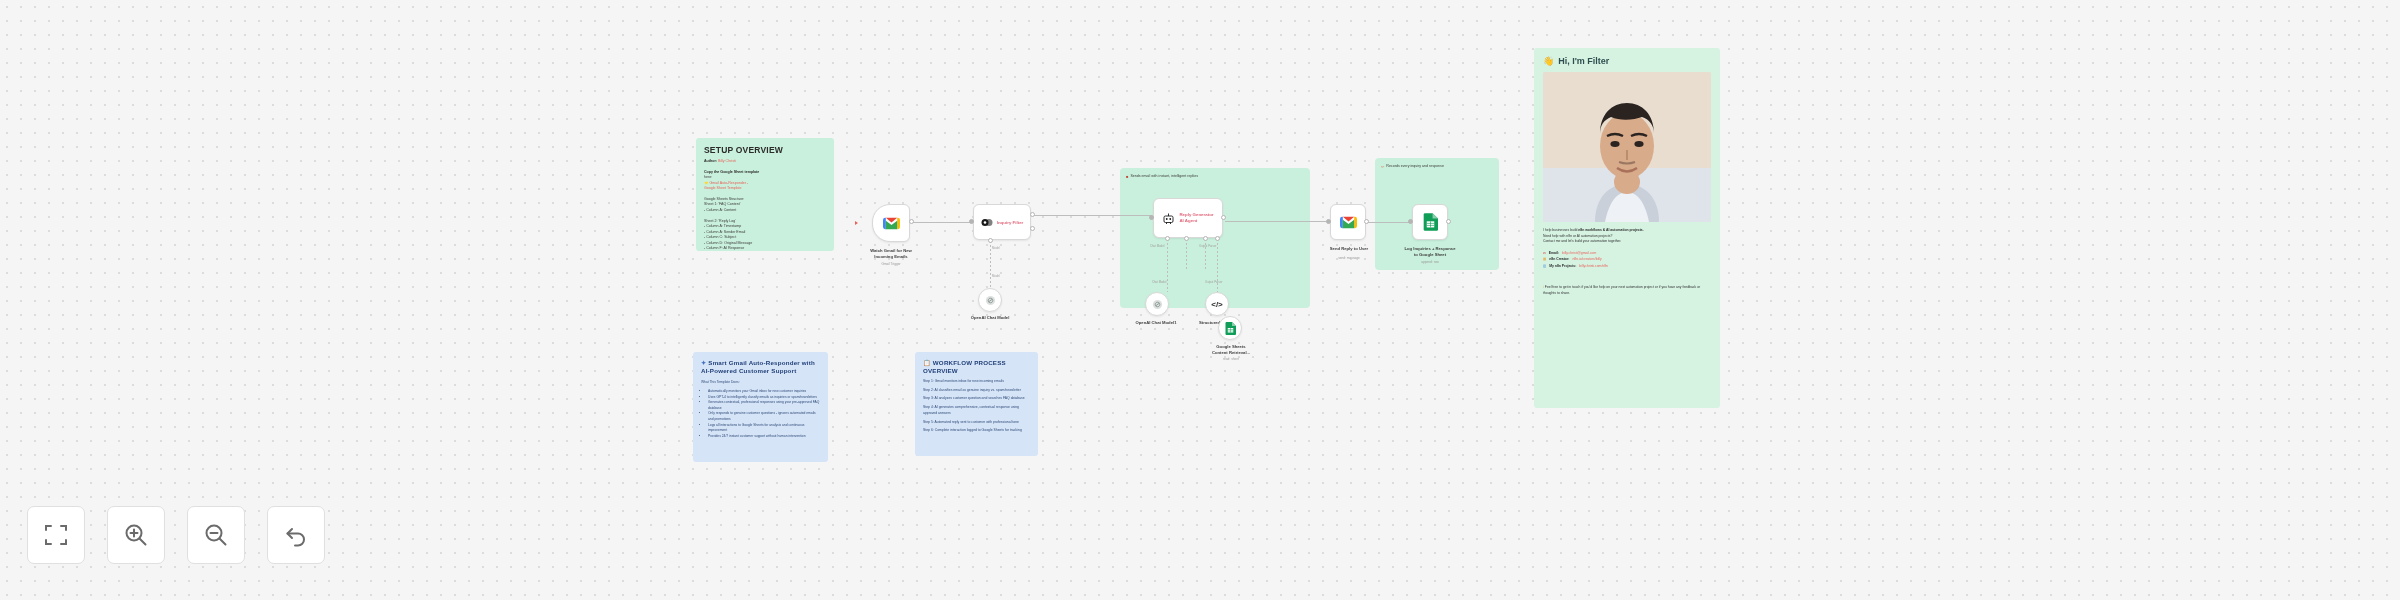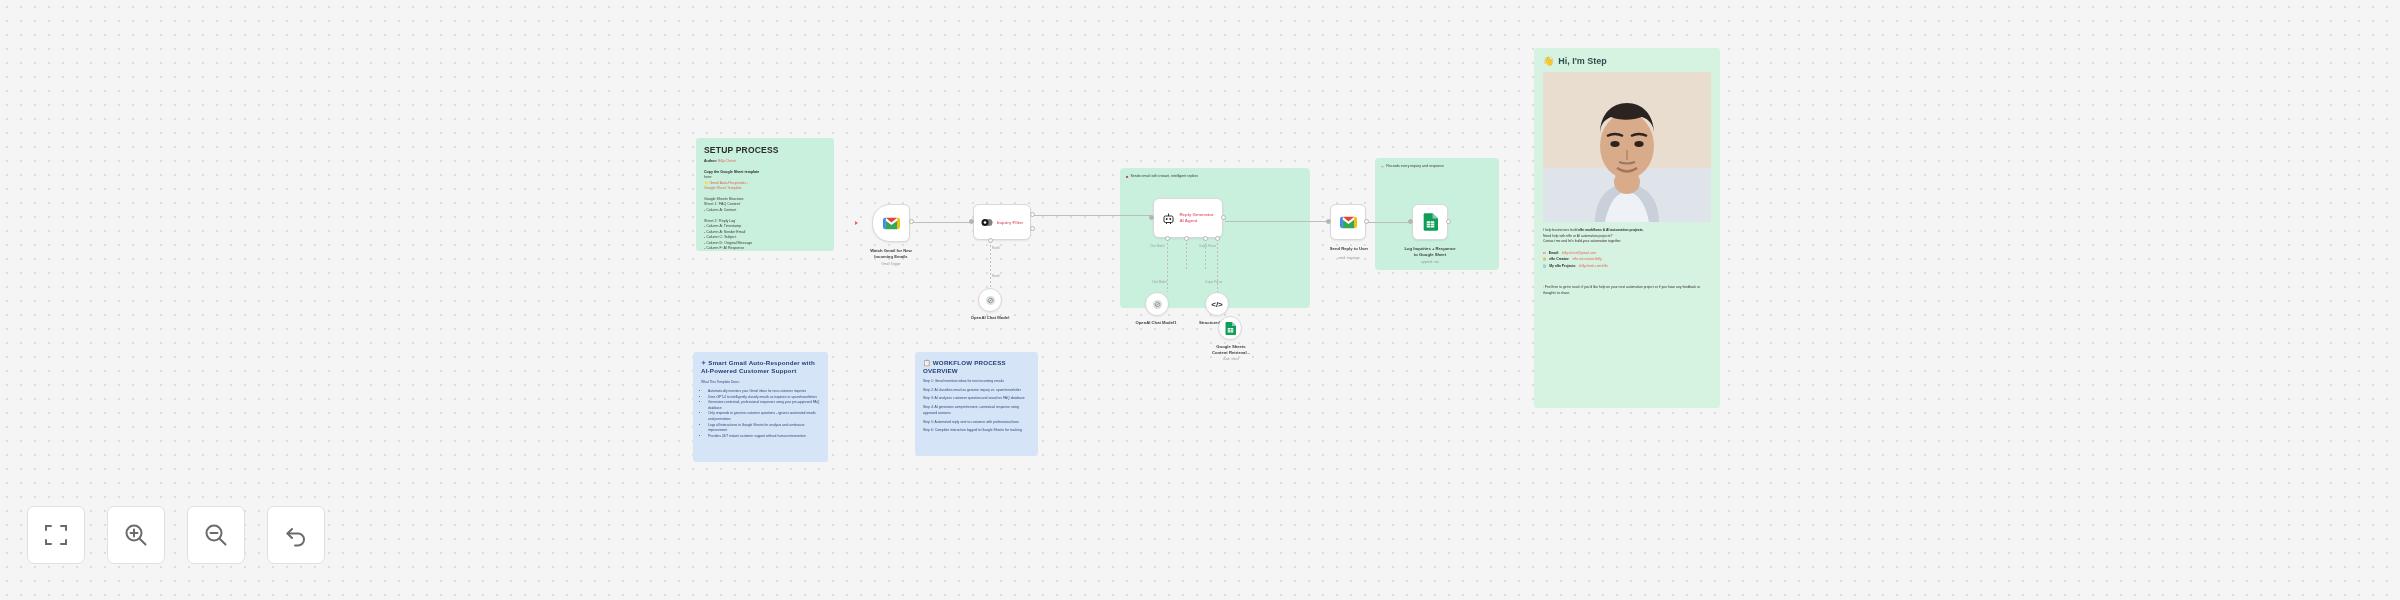--- a/index.html
+++ b/index.html
@@ -206,21 +206,21 @@
   <div class="region-label" id="label-ai">
     <span style="color:#c04a3a;font-size:4px;">■</span>
     <span>Sends email with instant, intelligent replies</span>
   </div>
   <div class="region-label" id="label-log">
     <span style="color:#d9714a;font-size:4px;">✏</span>
     <span>Records every inquiry and response</span>
   </div>
 
   <div class="sticky green" id="setup-note">
-    <div class="st-title">SETUP PROCESS</div>
+    <div class="st-title">SETUP OVERVIEW</div>
     <div class="st-line">
       <span class="lbl">Author:</span>
       <span class="lnk">Billy Christi</span>
     </div>
     <div class="grp">
       <div class="st-line lbl">Copy the Google Sheet template</div>
       <div class="st-line">here:</div>
       <div class="st-line">
         <span class="org">⭐</span>
         <span class="lnk">Gmail Auto-Responder -</span>
@@ -408,21 +408,21 @@
   </div>
   <div class="dot filled" style="left:1408px; top:219px;"></div>
   <div class="dot" style="left:1446px; top:219px;"></div>
   <div class="node-caption" style="left:1386px; top:246px; width:88px;">Log Inquiries + Response
 to Google Sheet</div>
   <div class="node-sub" style="left:1386px; top:260px; width:88px;">append: row</div>
 
   <div id="billy-card">
     <div id="billy-title">
       <span>👋</span>
-      <span>Hi, I'm Step</span>
+      <span>Hi, I'm Filter</span>
     </div>
 
     <div id="billy-photo">
       <svg width="168" height="150" viewBox="0 0 168 150">
         <rect width="168" height="150" fill="#e9ddd0"></rect>
         <rect y="96" width="168" height="54" fill="#dfe3ea"></rect>
         <path d="M52 150c0-24 14-38 32-38s32 14 32 38z" fill="#c9d0da"></path>
         <path d="M62 150c4-20 12-30 22-30s18 10 22 30z" fill="#eef1f5"></path>
         <ellipse cx="84" cy="74" rx="27" ry="33" fill="#d8ab8a"></ellipse>
         <ellipse cx="84" cy="110" rx="13" ry="12" fill="#d8ab8a"></ellipse>

